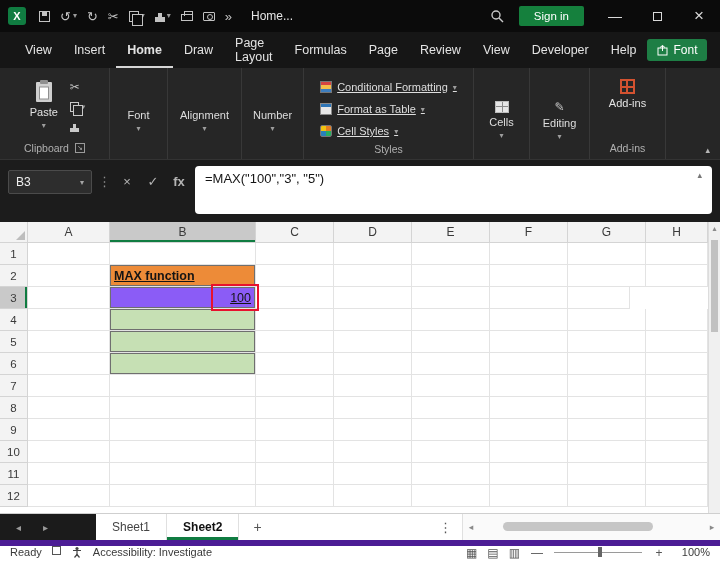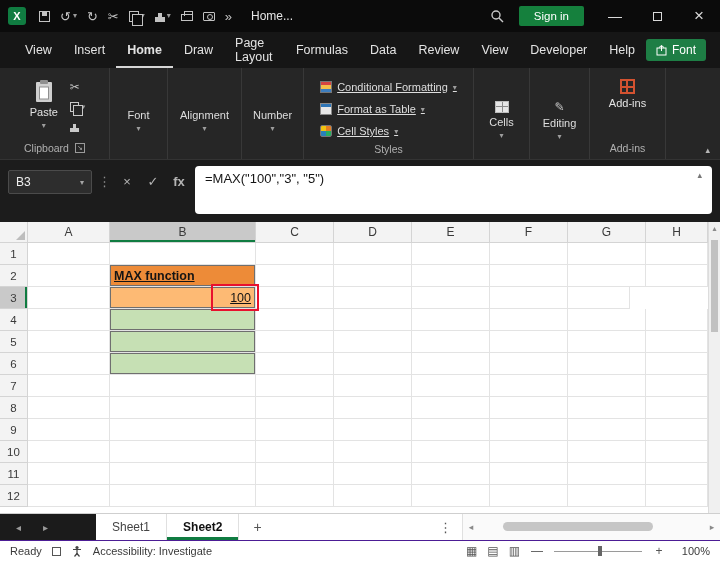--- a/index.html
+++ b/index.html
@@ -104,21 +104,21 @@
   .sheet-tab.active { font-weight:bold; color:#111; box-shadow: inset 0 -3px 0 #107C41; }
   .add-sheet { display:flex; align-items:center; padding:0 14px; color:#555; font-size:14px; }
   .tab-spacer { flex:1; }
   .tab-dots { display:flex; align-items:center; color:#555; font-size:13px; padding:0 10px; }
   .hscroll { width:258px; display:flex; align-items:center; background:#fafafa; border-left:1px solid #e0e0e0; color:#8a8a8a; font-size:9px; }
   .hs-arr { width:16px; text-align:center; }
   .hs-track { flex:1; height:100%; position:relative; }
   .hs-thumb { position:absolute; left:24px; top:8px; height:9px; width:150px; background:#c6c6c6; border-radius:5px; }
 
   
-  .statusbar { height:21px; background:#fff; border-top:1px solid #4c1d95; display:flex; align-items:center; font-size:11px; color:#3a3a3a; padding:0 10px; gap:10px; }
+  .statusbar { height:21px; background:#fff; border-top:6px solid #4c1d95; display:flex; align-items:flex-start; font-size:11px; color:#3a3a3a; padding:0 10px; gap:10px; }
   .macro-ic { width:9px; height:9px; border:1px solid #555; display:inline-block; }
   .sb-spacer { flex:1; }
   .view-ic { color:#555; font-size:12px; }
   .zoom-minus, .zoom-plus { color:#555; font-size:12px; width:14px; text-align:center; }
   .zoom-slider { width:88px; height:12px; position:relative; }
   .zoom-slider .track { position:absolute; left:0; right:0; top:5.5px; height:1px; background:#9a9a9a; }
   .zoom-slider .tick { position:absolute; left:50%; top:2px; width:1px; height:8px; background:#9a9a9a; }
   .zoom-slider .thumb { position:absolute; left:44px; top:1px; width:4px; height:10px; background:#666; }
   .zoom-label { width:34px; text-align:right; }
 </style>
@@ -171,21 +171,21 @@
   <span class="win-ctrl" style="font-size:17px;">×</span>
 </div>
 
 <div class="menubar">
   <span class="menu-item">View</span>
   <span class="menu-item">Insert</span>
   <span class="menu-item active">Home</span>
   <span class="menu-item">Draw</span>
   <span class="menu-item">Page Layout</span>
   <span class="menu-item">Formulas</span>
-  <span class="menu-item">Data</span>
+  <span class="menu-item">Page</span>
   <span class="menu-item">Review</span>
   <span class="menu-item">View</span>
   <span class="menu-item">Developer</span>
   <span class="menu-item">Help</span>
   <span class="menu-spacer"></span>
   <span class="share-btn">
     <svg width="11" height="11" viewBox="0 0 11 11">
         <rect x="1" y="3" width="9" height="7" fill="none" stroke="#fff"></rect>
         <path d="M5.5 6 V0.5 M3 2.5 L5.5 0.5 L8 2.5" fill="none" stroke="#fff"></path>
       </svg>
@@ -350,21 +350,21 @@
           <div class="cell c2"></div>
           <div class="cell c3"></div>
           <div class="cell c4"></div>
           <div class="cell c5"></div>
           <div class="cell c6"></div>
           <div class="cell c7"></div>
         </div>
         <div class="grid-row">
           <div class="row-header sel-row">3</div>
           <div class="cell c0"></div>
-          <div class="cell c1 align-right bordered" style="background: #fdba74;">100<div class="red-annotation"></div></div>
+          <div class="cell c1 align-right bordered" style="background: #8b5cf6;">100<div class="red-annotation"></div></div>
           <div class="cell c3"></div>
           <div class="cell c4"></div>
           <div class="cell c5"></div>
           <div class="cell c6"></div>
           <div class="cell c7"></div>
         </div>
         <div class="grid-row">
           <div class="row-header">4</div>
           <div class="cell c0"></div>
           <div class="cell c1 bordered" style="background: rgb(198, 224, 180);"></div>

